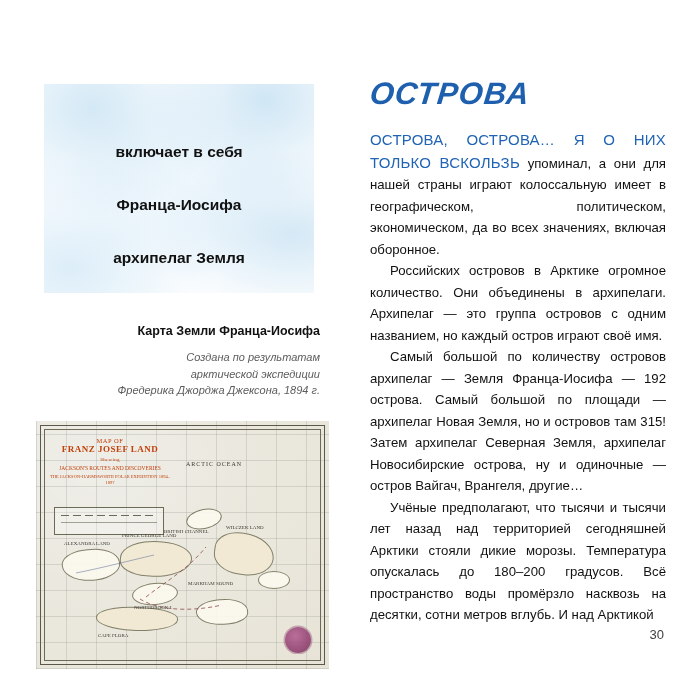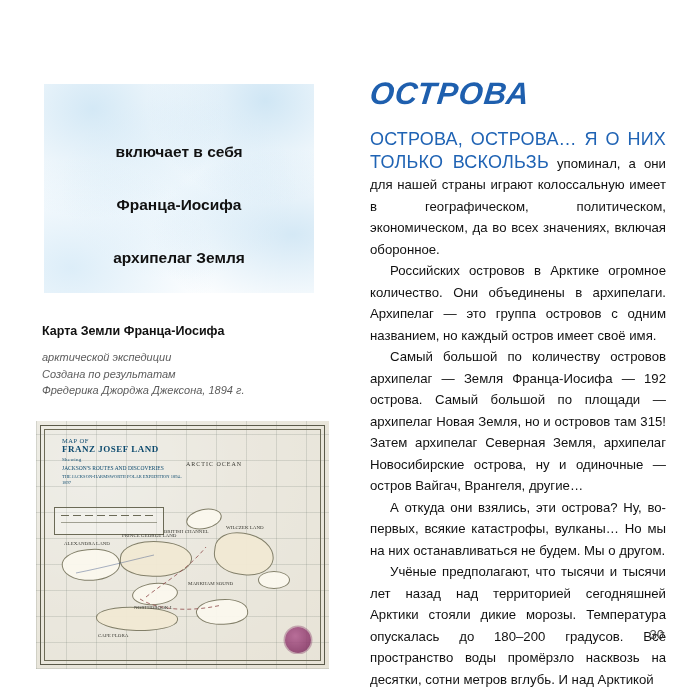--- a/index.html
+++ b/index.html
@@ -56,21 +56,21 @@
   .callout-line3 {
     color: #111111;
     font-size: 15.5px;
     font-weight: bold;
     line-height: 22px;
     margin-top: 31px;
   }
 
   .caption-block {
     margin-top: 30px;
-    text-align: left;
+    text-align: right;
     width: 278px;
     margin-left: 4px;
   }
   .caption-title {
     font-size: 12.5px;
     font-weight: bold;
     color: #111111;
     line-height: 17px;
     margin-bottom: 9px;
   }
@@ -119,26 +119,26 @@
     left: 4px; top: 4px; right: 4px; bottom: 4px;
     border: 1.5px solid #5b5a4a;
   }
   .map-border-inner {
     position: absolute;
     left: 8px; top: 8px; right: 8px; bottom: 8px;
     border: 0.8px solid #6d6b57;
   }
   .map-title {
     position: absolute;
-    left: 26px;
+    left: 14px;
     top: 16px;
     width: 120px;
-    text-align: left;
+    text-align: center;
     font-family: "Liberation Serif", serif;
-    color: #0c4a6e;
+    color: #c2410c;
     line-height: 1.15;
   }
   .map-title .t1 { font-size: 6.5px; letter-spacing: 0.5px; }
   .map-title .t2 { font-size: 9px; font-weight: bold; letter-spacing: 0.5px; }
   .map-title .t3 { font-size: 5px; letter-spacing: 0.3px; margin-top: 3px; }
   .map-title .t4 { font-size: 5.5px; margin-top: 2px; }
   .map-title .t5 { font-size: 4.5px; margin-top: 3px; line-height: 1.35; }
   .map-legend-box {
     position: absolute;
     left: 18px;
@@ -200,21 +200,21 @@
     font-weight: bold;
     font-style: italic;
     color: #1e5fae;
     letter-spacing: 1px;
     line-height: 1;
     margin-bottom: 20px;
     transform: skewX(-6deg);
   }
   .lead {
     color: #1f63b4;
-    font-size: 18px;
+    font-size: 15px;
     line-height: 21.5px;
     letter-spacing: 0.2px;
   }
   p.body {
     margin: 0;
     color: #111111;
     font-size: 13.2px;
     line-height: 21.5px;
     text-align: justify;
     text-indent: 20px;
@@ -242,22 +242,22 @@
   <div class="left-col">
 
     <div class="callout">
       <div class="callout-line2">включает в себя</div>
       <div class="callout-line3">Франца-Иосифа</div>
       <div class="callout-line3">архипелаг Земля</div>
     </div>
 
     <div class="caption-block">
       <div class="caption-title">Карта Земли Франца-Иосифа</div>
+      <div class="caption-sub">Создана по результатам</div>
       <div class="caption-sub">арктической экспедиции</div>
-      <div class="caption-sub">Создана по результатам</div>
       <div class="caption-sub">Фредерика Джорджа Джексона, 1894 г.</div>
     </div>
 
     <div class="map-wrap">
       <div class="map-paper"></div>
       <div class="map-sea"></div>
       <div class="map-grid"></div>
 
       <div class="land" style="left:26px; top:128px; width:56px; height:30px; border-radius:40% 55% 45% 60%; transform:rotate(-8deg);"></div>
       <div class="land shade" style="left:84px; top:120px; width:70px; height:34px; border-radius:55% 45% 60% 40%; transform:rotate(4deg);"></div>
@@ -301,20 +301,19 @@
   </div>
 
   <div class="right-col">
     <div class="chapter-title">ОСТРОВА</div>
 
     <div class="first-para">
       <span class="lead">ОСТРОВА, ОСТРОВА… Я О НИХ ТОЛЬКО ВСКОЛЬЗЬ</span>
       <span>упоминал, а они для нашей страны играют колоссальную имеет в географическом, политическом, экономическом, да во всех значениях, включая оборонное.</span>
     </div>
 
-    <p class="body">Российских островов в Арктике огромное количество. Они объединены в архипелаги. Архипелаг — это группа островов с одним названием, но каждый остров имеет своё имя.</p>
+    <p class="body">Российских островов в Арктике огромное количество. Они объединены в архипелаги. Архипелаг — это группа островов с одним названием, но каждый остров играют своё имя.</p>
     <p class="body">Самый большой по количеству островов архипелаг — Земля Франца-Иосифа — 192 острова. Самый большой по площади — архипелаг Новая Земля, но и островов там 315! Затем архипелаг Северная Земля, архипелаг Новосибирские острова, ну и одиночные — остров Вайгач, Врангеля, другие…</p>
-    <p class="body">А откуда они взялись, эти острова? Ну, во-первых, всякие катастрофы, вулканы… Но мы на них останавливаться не будем. Мы о другом.</p>
     <p class="body">Учёные предполагают, что тысячи и тысячи лет назад над территорией сегодняшней Арктики стояли дикие морозы. Температура опускалась до 180–200 градусов. Всё пространство воды промёрзло насквозь на десятки, сотни метров вглубь. И над Арктикой</p>
 
     <div class="page-number">30</div>
   </div>
 </div>
 
 </body></html>

